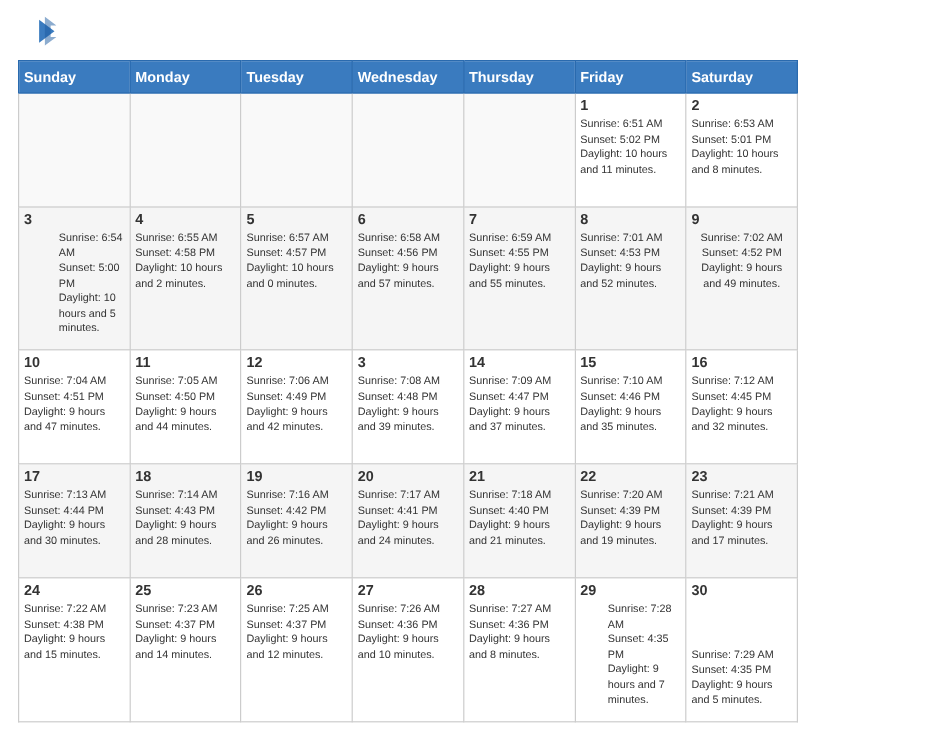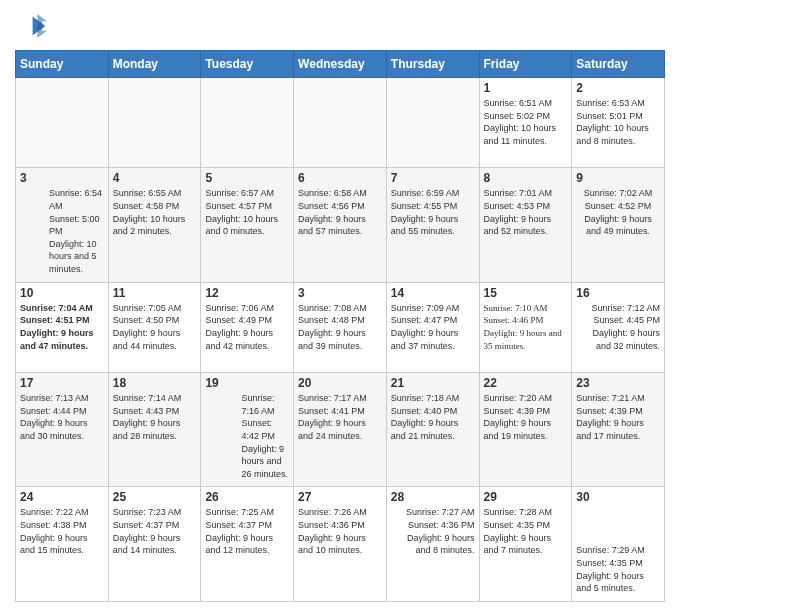--- a/index.html
+++ b/index.html
@@ -199,21 +199,21 @@
           <td>
             <span class="day-number">9</span>
             <div class="day-info" style="white-space: pre-line; text-align: center;">Sunrise: 7:02 AM
 Sunset: 4:52 PM
 Daylight: 9 hours and 49 minutes.</div>
           </td>
         </tr>
         <tr>
           <td>
             <span class="day-number">10</span>
-            <div class="day-info" style="white-space: pre-line; font-weight: bold;">Sunrise: 7:04 AM
+            <div class="day-info" style="white-space: pre-line;">Sunrise: 7:04 AM
 Sunset: 4:51 PM
 Daylight: 9 hours and 47 minutes.</div>
           </td>
           <td>
             <span class="day-number">11</span>
             <div class="day-info" style="white-space: pre-line;">Sunrise: 7:05 AM
 Sunset: 4:50 PM
 Daylight: 9 hours and 44 minutes.</div>
           </td>
           <td>
@@ -229,47 +229,47 @@
 Daylight: 9 hours and 39 minutes.</div>
           </td>
           <td>
             <span class="day-number">14</span>
             <div class="day-info" style="white-space: pre-line;">Sunrise: 7:09 AM
 Sunset: 4:47 PM
 Daylight: 9 hours and 37 minutes.</div>
           </td>
           <td>
             <span class="day-number">15</span>
-            <div class="day-info" style="white-space: pre-line; font-family: Liberation Serif, serif;">Sunrise: 7:10 AM
+            <div class="day-info" style="white-space: pre-line;">Sunrise: 7:10 AM
 Sunset: 4:46 PM
 Daylight: 9 hours and 35 minutes.</div>
           </td>
           <td>
             <span class="day-number">16</span>
-            <div class="day-info" style="white-space: pre-line; text-align: right;">Sunrise: 7:12 AM
+            <div class="day-info" style="white-space: pre-line;">Sunrise: 7:12 AM
 Sunset: 4:45 PM
 Daylight: 9 hours and 32 minutes.</div>
           </td>
         </tr>
         <tr>
           <td>
             <span class="day-number">17</span>
             <div class="day-info" style="white-space: pre-line;">Sunrise: 7:13 AM
 Sunset: 4:44 PM
 Daylight: 9 hours and 30 minutes.</div>
           </td>
           <td>
             <span class="day-number">18</span>
             <div class="day-info" style="white-space: pre-line;">Sunrise: 7:14 AM
 Sunset: 4:43 PM
 Daylight: 9 hours and 28 minutes.</div>
           </td>
           <td>
             <span class="day-number">19</span>
-            <div class="day-info" style="white-space: pre-line; margin-left: 36px;">Sunrise: 7:16 AM
+            <div class="day-info" style="white-space: pre-line;">Sunrise: 7:16 AM
 Sunset: 4:42 PM
 Daylight: 9 hours and 26 minutes.</div>
           </td>
           <td>
             <span class="day-number">20</span>
             <div class="day-info" style="white-space: pre-line;">Sunrise: 7:17 AM
 Sunset: 4:41 PM
 Daylight: 9 hours and 24 minutes.</div>
           </td>
           <td>
@@ -311,27 +311,27 @@
 Daylight: 9 hours and 12 minutes.</div>
           </td>
           <td>
             <span class="day-number">27</span>
             <div class="day-info" style="white-space: pre-line;">Sunrise: 7:26 AM
 Sunset: 4:36 PM
 Daylight: 9 hours and 10 minutes.</div>
           </td>
           <td>
             <span class="day-number">28</span>
-            <div class="day-info" style="white-space: pre-line; text-align: right;">Sunrise: 7:27 AM
+            <div class="day-info" style="white-space: pre-line;">Sunrise: 7:27 AM
 Sunset: 4:36 PM
 Daylight: 9 hours and 8 minutes.</div>
           </td>
           <td>
             <span class="day-number">29</span>
-            <div class="day-info" style="white-space: pre-line;">Sunrise: 7:28 AM
+            <div class="day-info" style="white-space: pre-line; margin-left: 23px;">Sunrise: 7:28 AM
 Sunset: 4:35 PM
 Daylight: 9 hours and 7 minutes.</div>
           </td>
           <td>
             <span class="day-number">30</span>
             <div class="day-info" style="white-space: pre-line; margin-top: 40px;">Sunrise: 7:29 AM
 Sunset: 4:35 PM
 Daylight: 9 hours and 5 minutes.</div>
           </td>
         </tr>

